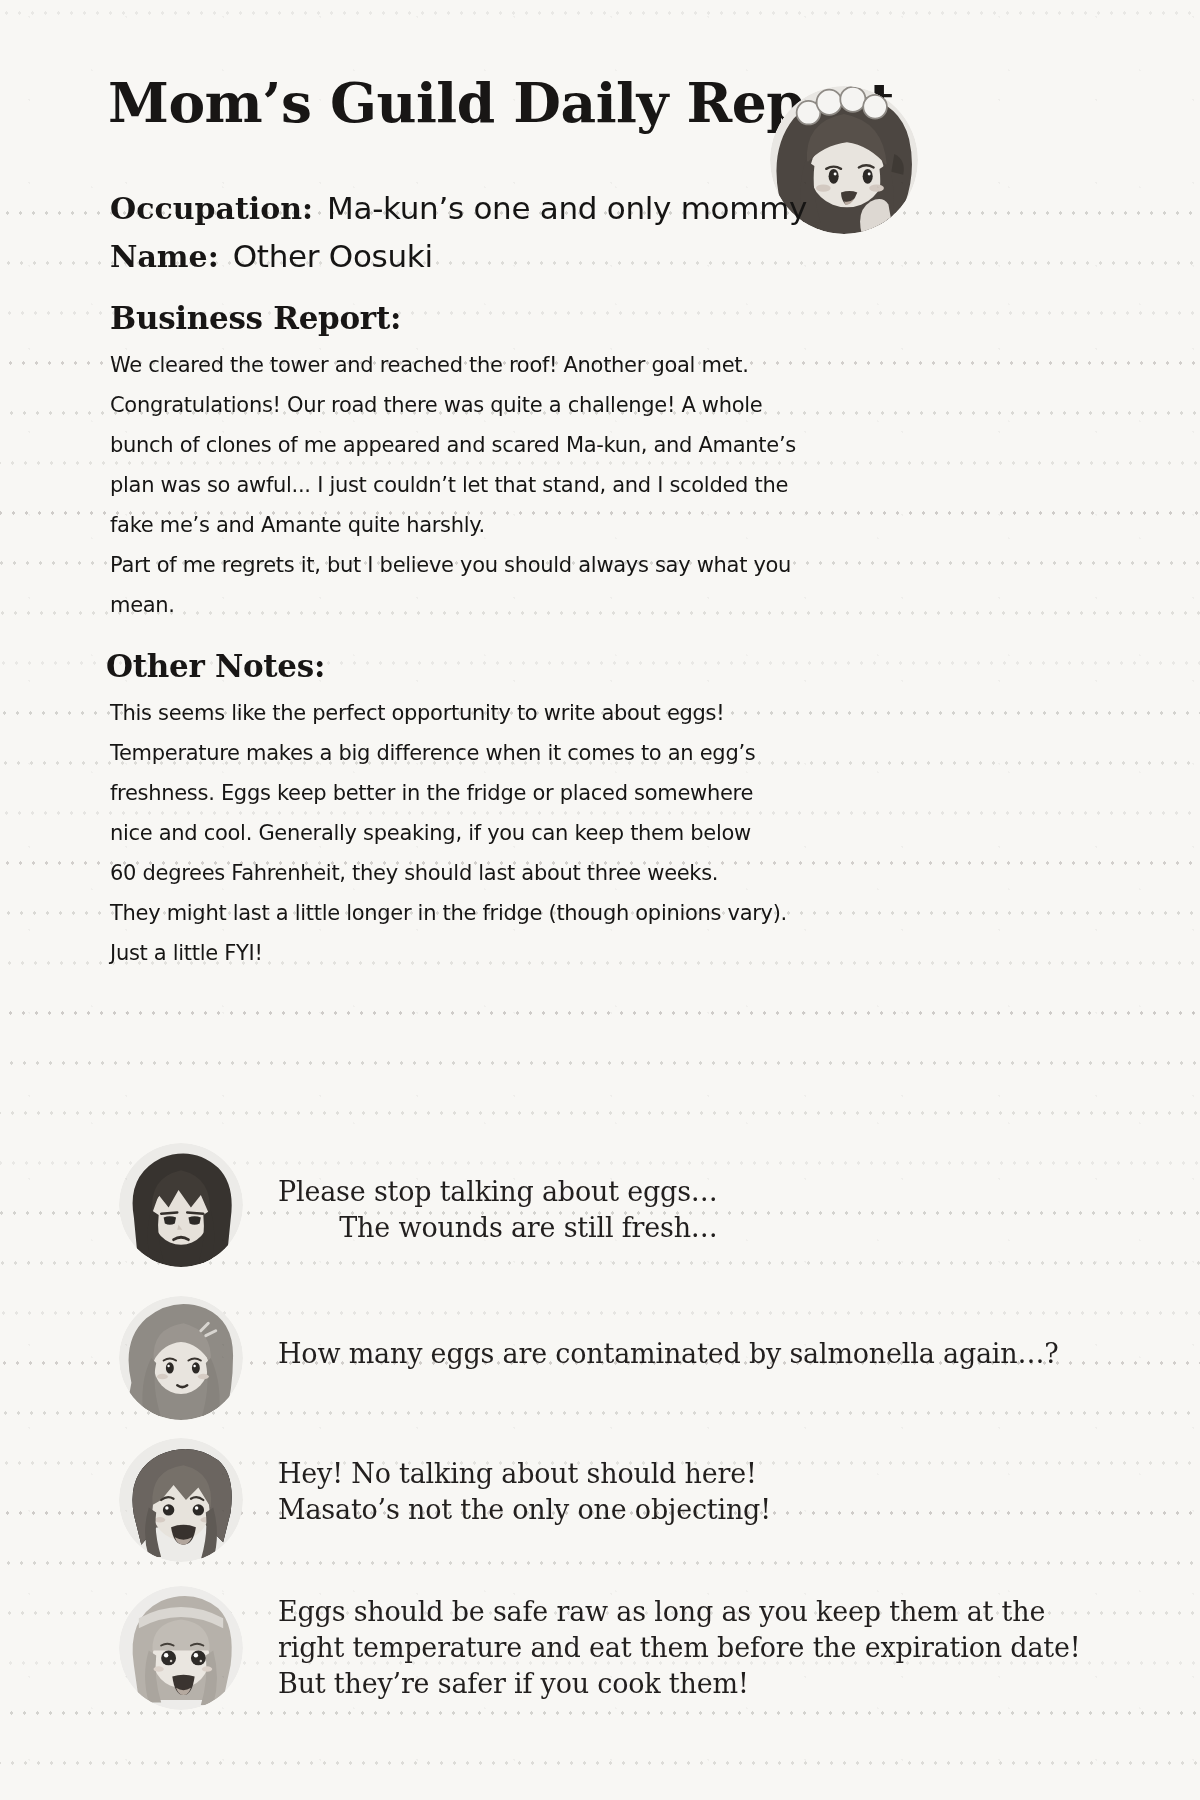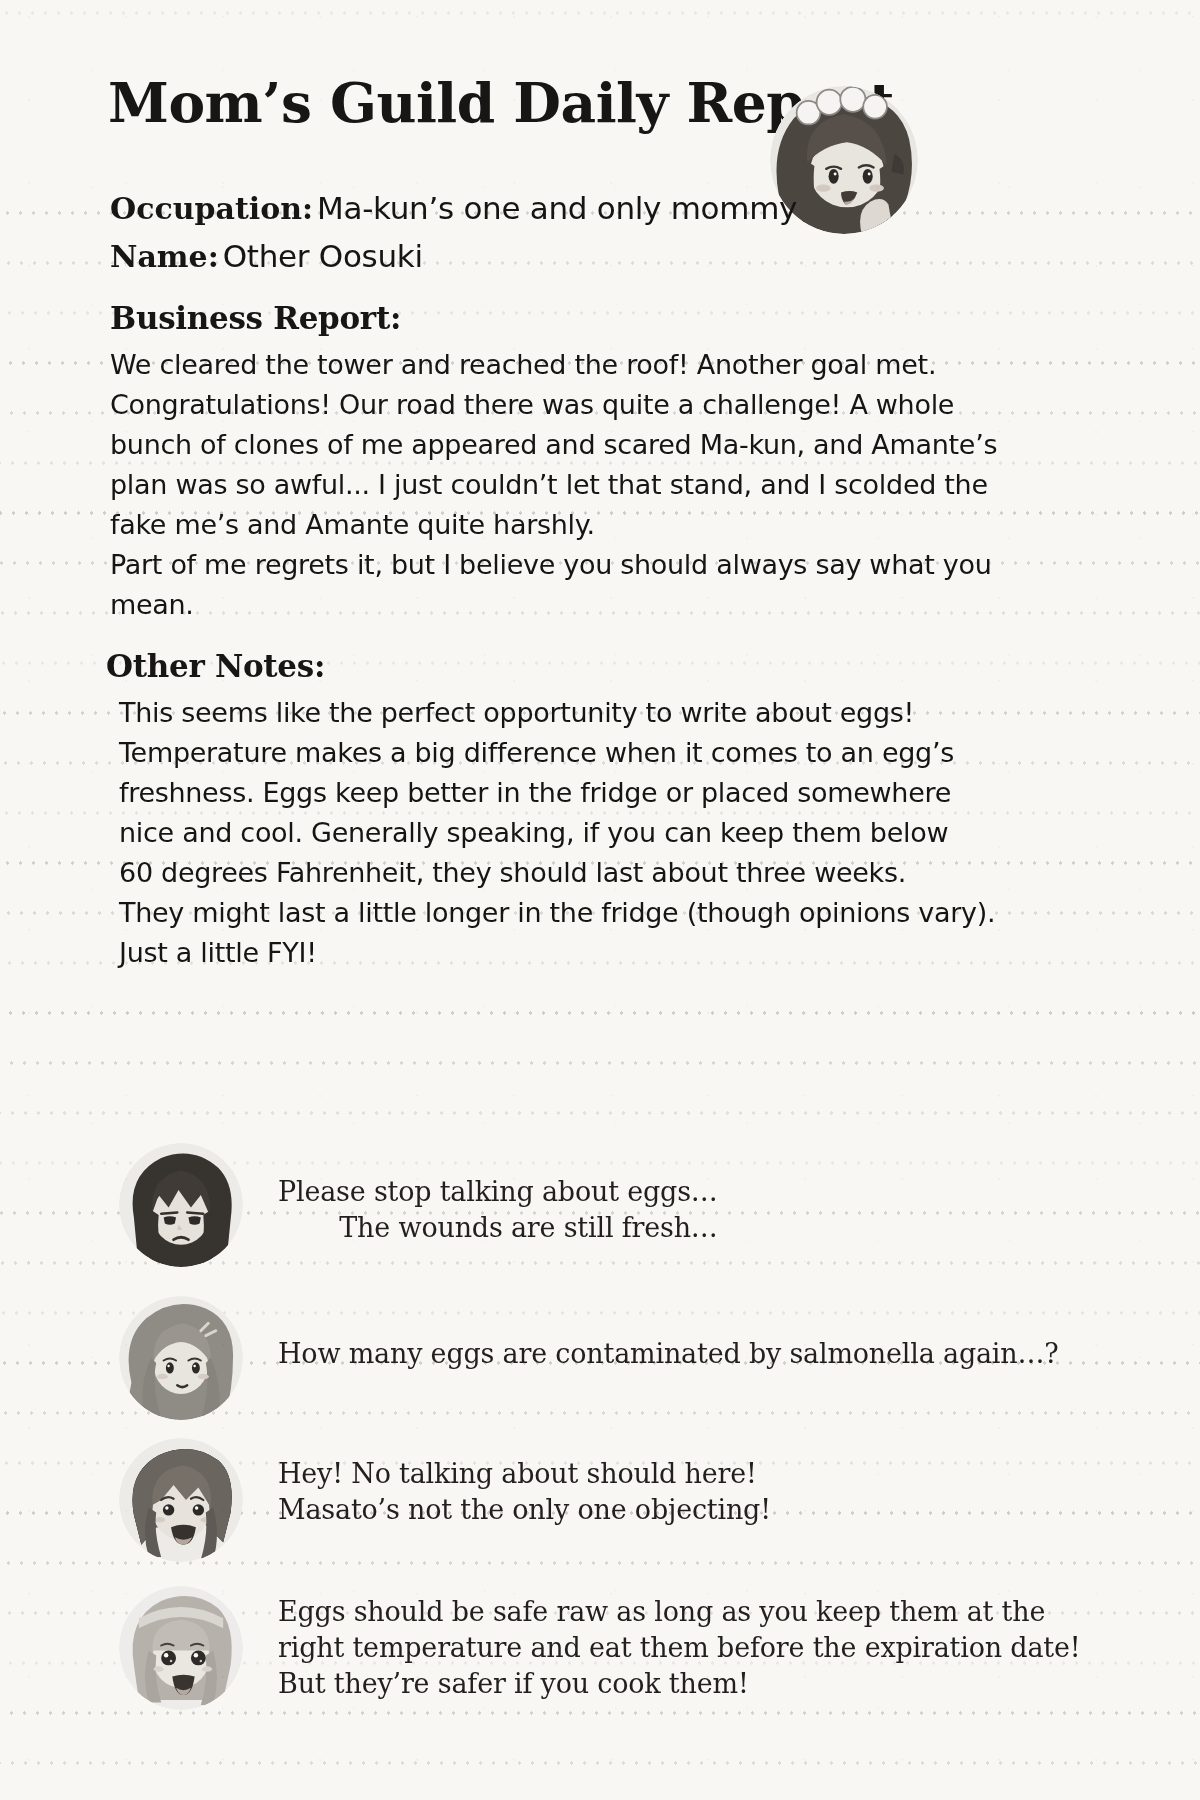--- a/index.html
+++ b/index.html
@@ -27,46 +27,46 @@
     background-size:13px 6px;background-repeat:repeat-x;
   }
   .content{position:absolute;inset:0;z-index:1;}
 
   .title{
     position:absolute;left:108px;top:70px;
     font-size:55px;font-weight:bold;letter-spacing:-.5px;color:#181615;
     font-family:"DejaVu Serif", serif;
   }
   .meta{position:absolute;left:110px;top:188px;}
-  .meta-row{display:flex;align-items:baseline;gap:4px;height:48px;}
+  .meta-row{display:flex;align-items:baseline;gap:14px;height:48px;}
   .label{font-weight:bold;font-size:30px;color:#181615;}
   .handwrite{
     font-family:"DejaVu Sans", sans-serif;
-    font-size:27px;letter-spacing:-.3px;color:#161514;
+    font-size:21px;letter-spacing:-.3px;color:#161514;
     white-space:pre-line;line-height:40px;
   }
   .meta .handwrite{font-size:31px;}
 
   .portrait{
     position:absolute;left:770px;top:86px;width:148px;height:148px;
     border-radius:50%;overflow:hidden;
   }
   .avatar{width:100%;height:100%;display:block;}
 
   .sec-heading{
     position:absolute;font-weight:bold;font-size:31px;color:#181615;
     font-family:"DejaVu Serif", serif;letter-spacing:-.3px;
   }
   .h-business{left:110px;top:300px;}
   .h-notes{left:106px;top:648px;}
   .h-members{left:278px;top:1106px;font-size:30px;}
 
   .para{position:absolute;left:110px;width:1000px;}
   .p-business{top:345px;}
-  .p-notes{top:693px;margin-left:9px;}
+  .p-notes{top:693px;}
 
   .comment{position:absolute;left:0;width:1200px;}
   .comment .c-avatar{
     position:absolute;left:119px;width:124px;height:124px;border-radius:50%;overflow:hidden;
   }
   .comment .c-text{
     position:absolute;left:278px;
     font-family:"DejaVu Serif", serif;font-size:27px;line-height:36px;
     color:#221f1e;white-space:pre-line;letter-spacing:-.2px;
   }

